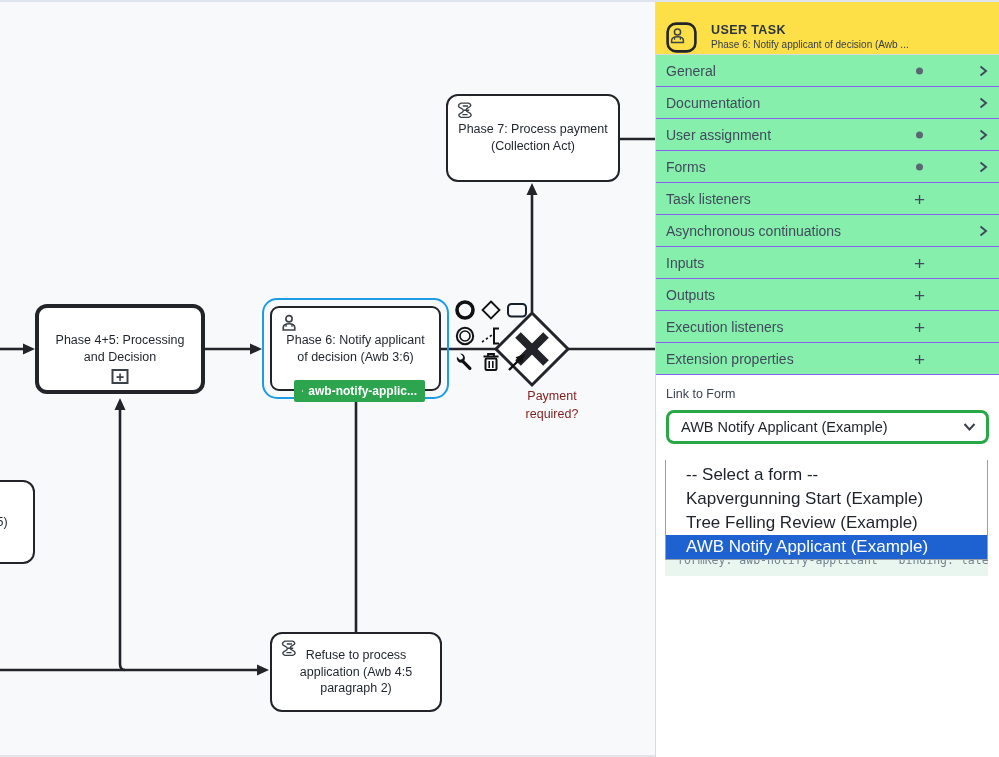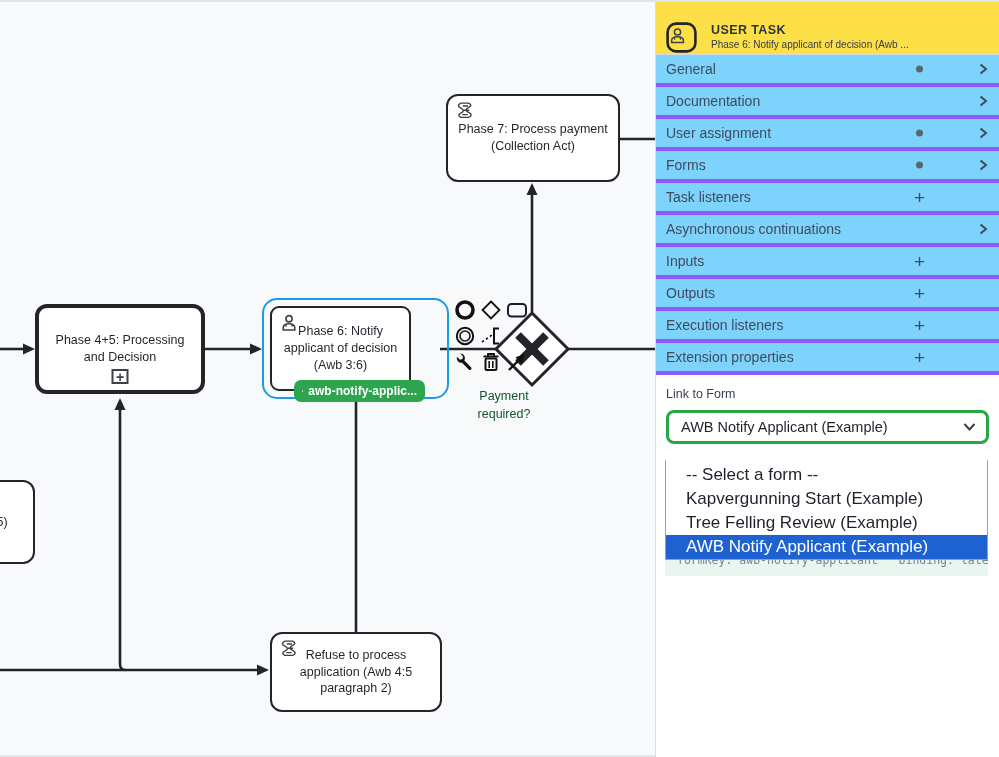--- a/index.html
+++ b/index.html
@@ -18,48 +18,48 @@
   .task .tlabel { padding:0 8px; }
   .task-icon { position:absolute; left:7px; top:5px; }
 
   #task-phase45 { left:35px; top:302px; width:170px; height:90px; border-width:4.5px; }
   .plus-marker { position:absolute; left:50%; bottom:6px; transform:translateX(-50%);
     width:17px; height:15px; border:2px solid #3c4047; display:flex; align-items:center;
     justify-content:center; font-size:14px; font-weight:bold; color:#3c4047; line-height:1; }
 
   #phase6-select { position:absolute; left:262px; top:296px; width:187px; height:101px;
     border:2.5px solid #1d9ce6; border-radius:15px; z-index:2; }
-  #task-phase6 { left:270px; top:304px; width:141px; height:85px; border-radius:9px; }
+  #task-phase6 { left:270px; top:304px; width:171px; height:85px; border-radius:9px; }
   #phase6-badge { position:absolute; left:294px; top:378px; width:131px; height:22px;
-    background:#2da44e; border-radius:7px; z-index:4; display:flex; align-items:center;
+    background:#2da44e; border-radius:2px; z-index:4; display:flex; align-items:center;
     gap:5px; padding:0 8px; color:#fff; font-size:12px; font-weight:bold; white-space:nowrap; overflow:hidden; }
 
   #task-phase7 { left:446px; top:92px; width:174px; height:88px;justify-content:center; }
   #task-refuse { left:270px; top:630px; width:172px; height:80px; }
   #task-partial { left:-31px; top:478px; width:66px; height:84px; }
 
-  #gateway-label { position:absolute; left:464px; top:386px; width:80px; text-align:center;
-    font-size:12.5px; color:#14532d; line-height:1.4; z-index:2; }
+  #gateway-label { position:absolute; left:512px; top:386px; width:80px; text-align:center;
+    font-size:12.5px; color:#7f1d1d; line-height:1.4; z-index:2; }
 
   #context-pad { position:absolute; left:453px; top:296px; width:78px; z-index:3;
     display:grid; grid-template-columns:24px 24px 24px; grid-auto-rows:24px; gap:2px; }
   .pad-cell { display:flex; align-items:center; justify-content:center; cursor:pointer; }
 
   
   #panel { position:absolute; left:655px; top:0; width:344px; height:755px; background:#fff;
     border-left:1px solid #d9dde2; color:#404a5c; }
   #panel-header { position:relative; height:53px; border-bottom:1px solid #d6dade;
     background:#fde047; padding:20px 10px 0 10px; display:flex; gap:14px; }
   #panel-header .htexts { padding-top:1px; overflow:hidden; }
   .htype { font-size:12.5px; font-weight:bold; letter-spacing:.4px; color:#2b3441; }
   .htitle { font-size:10px; color:#333c49; margin-top:2px; white-space:nowrap; }
 
-  .prow { position:relative; height:32px; border-bottom:4px solid #8b5cf6;
+  .prow { position:relative; height:32px; border-bottom:1px solid #8b5cf6;
     display:flex; align-items:center; padding-left:10px; font-size:14px; color:#404a5c;
-    cursor:pointer; background:#7dd3fc; }
+    cursor:pointer; background:#86efac; }
   .ind-dot { position:absolute; left:260px; top:50%; transform:translateY(-50%);
     width:7px; height:7px; border-radius:50%; background:#5b6672; }
   .ind-plus { position:absolute; left:258px; top:50%; transform:translateY(-50%);
     font-size:19px; font-weight:400; color:#404a5c; line-height:1; }
   .ind-chev { position:absolute; left:322px; top:50%; transform:translateY(-50%); }
 
   #link-group { position:relative; padding:12px 10px 0 10px; }
   #link-label { font-size:12.5px; color:#394252; margin-bottom:9px; }
   #form-select { position:relative; height:34px; border:3px solid #28a745; border-radius:8px;
     background:#fff; display:flex; align-items:center; padding:0 30px 0 12px;

